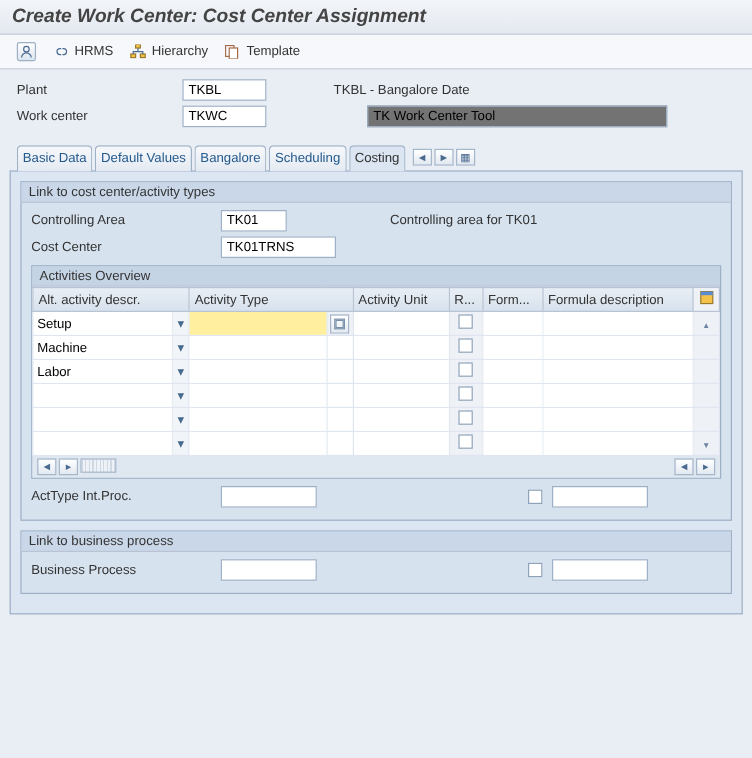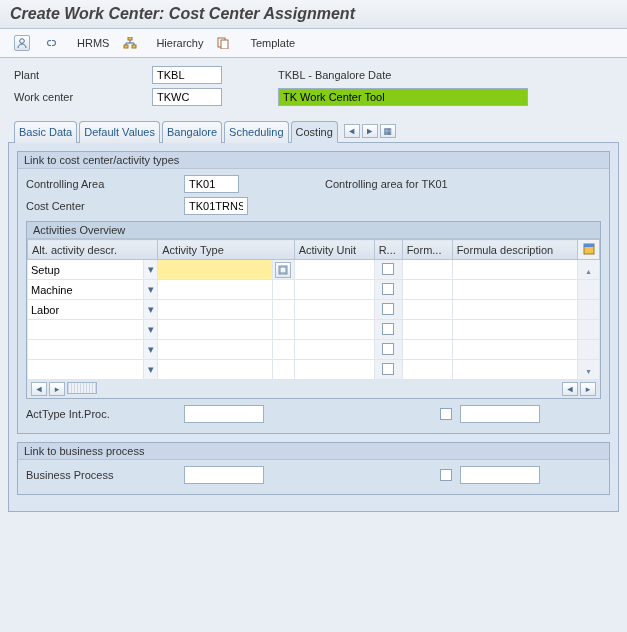--- a/index.html
+++ b/index.html
@@ -27,37 +27,37 @@
   .toolbar {
     display: flex;
     gap: 14px;
     padding: 6px 14px;
     border-bottom: 1px solid #b8c4d4;
     background:#f6f8fb;
   }
   .toolbar-item {
     display: flex;
     align-items: center;
-    gap: 19px;
+    gap: 4px;
     cursor: pointer;
     color:#333;
   }
   .sap-btn {
     width:16px;height:16px;display:inline-flex;align-items:center;justify-content:center;
     border:1px solid #9db0c6;background:linear-gradient(#fff,#dce5ef);border-radius:2px;
     cursor:pointer;
   }
   .header-fields {
     padding: 8px 14px 10px 14px;
     background:#e8eef4;
   }
   .row { display:flex; align-items:center; margin-bottom:4px; gap:8px;}
   .lbl { width:130px; color:#333;}
   .fld { border:1px solid #9db0c6; background:#fff; padding:1px 4px; font-size:11px; height:18px;}
-  .fld.ro { background:#84cc16;}
+  .fld.ro { background:#737373;margin-left:28px;}
   .fld.wide { width:250px; }
   .fld.md { width:70px;}
   .tabs {
     display:flex;
     gap:0;
     padding:0 14px;
     position:relative;
   }
   .tab {
     border:1px solid #9db0c6;
@@ -215,21 +215,21 @@
     <div class="group-title">Link to cost center/activity types</div>
     <div class="group-body">
       <div class="row">
         <span class="lbl" style="width:150px">Controlling Area</span>
         <input class="fld" style="width: 55px;" value="TK01">
         <span style="width:70px"></span>
         <span>Controlling area for TK01</span>
       </div>
       <div class="row">
         <span class="lbl" style="width:150px">Cost Center</span>
-        <input class="fld" style="width: 64px;" value="TK01TRNS">
+        <input class="fld" style="width: 96px;" value="TK01TRNS">
       </div>
 
       <div class="group" style="margin:6px 0 2px 0; background:#d2dfec;">
         <div class="group-title" style="background:#c5d4e5;">Activities Overview</div>
         <div style="display:flex;justify-content:center;">
           <div style="flex:1;">
             <table class="grid">
               <thead>
                 <tr>
                   <th style="width:140px" colspan="2">Alt. activity descr.</th>

